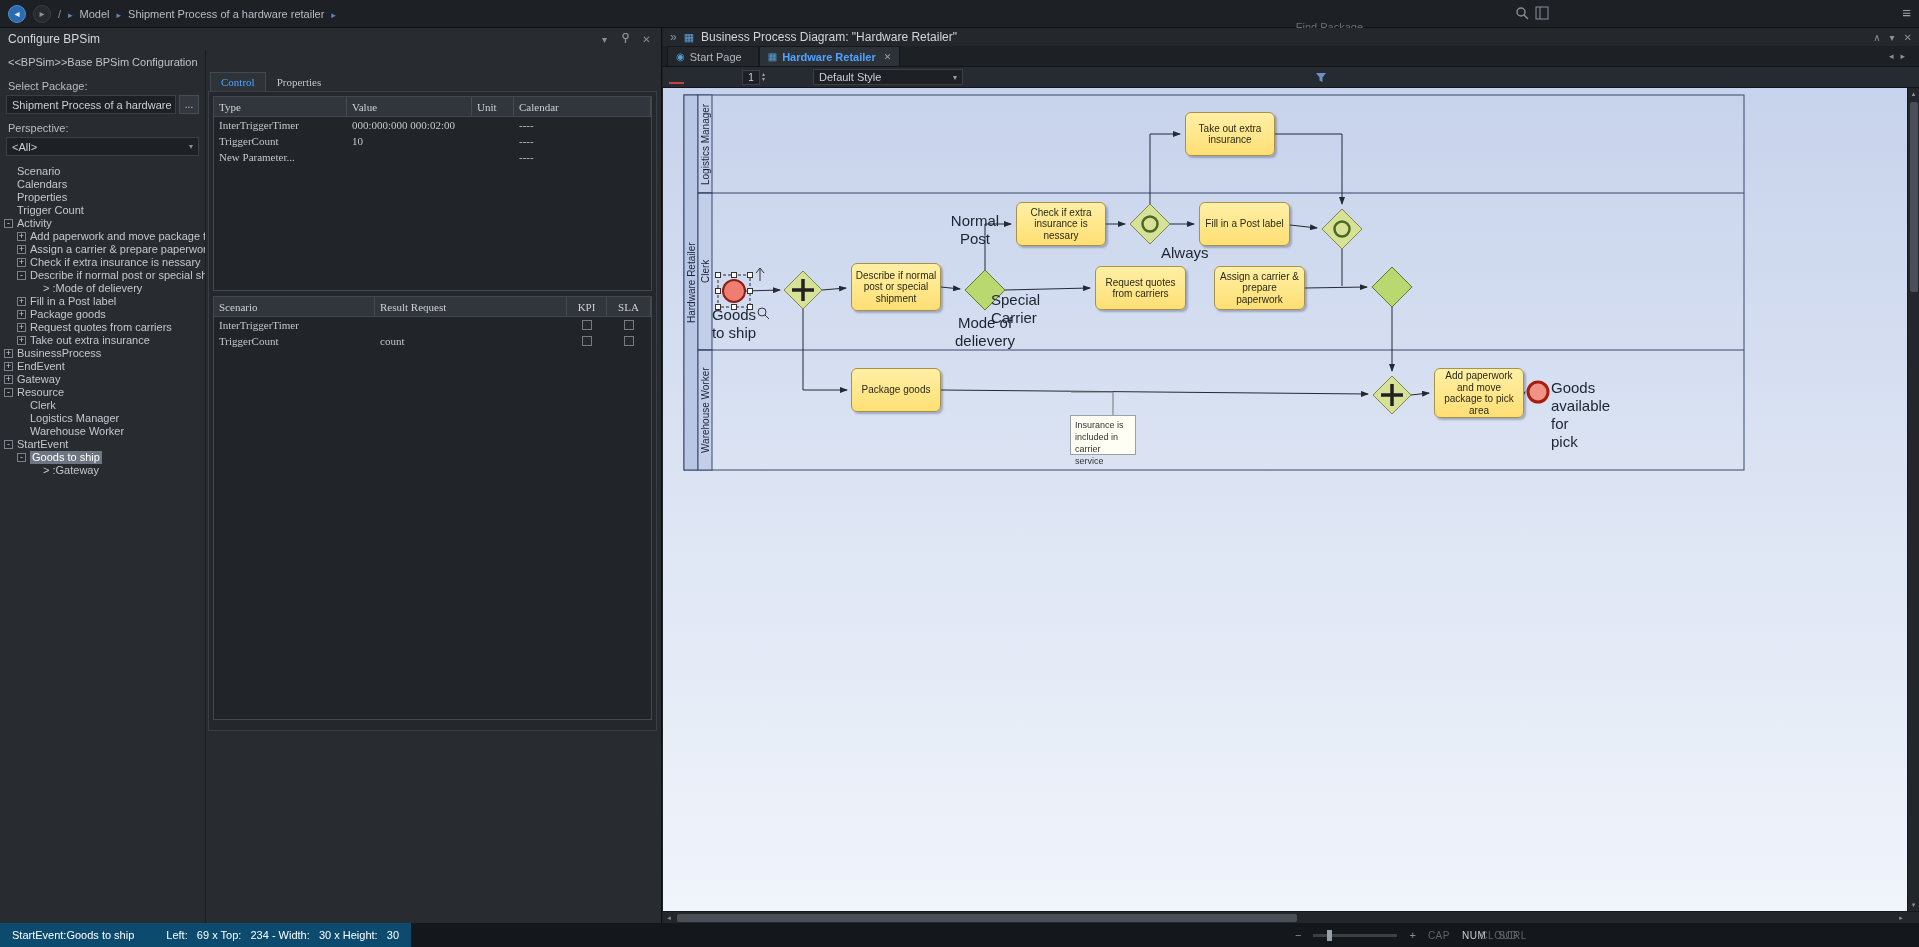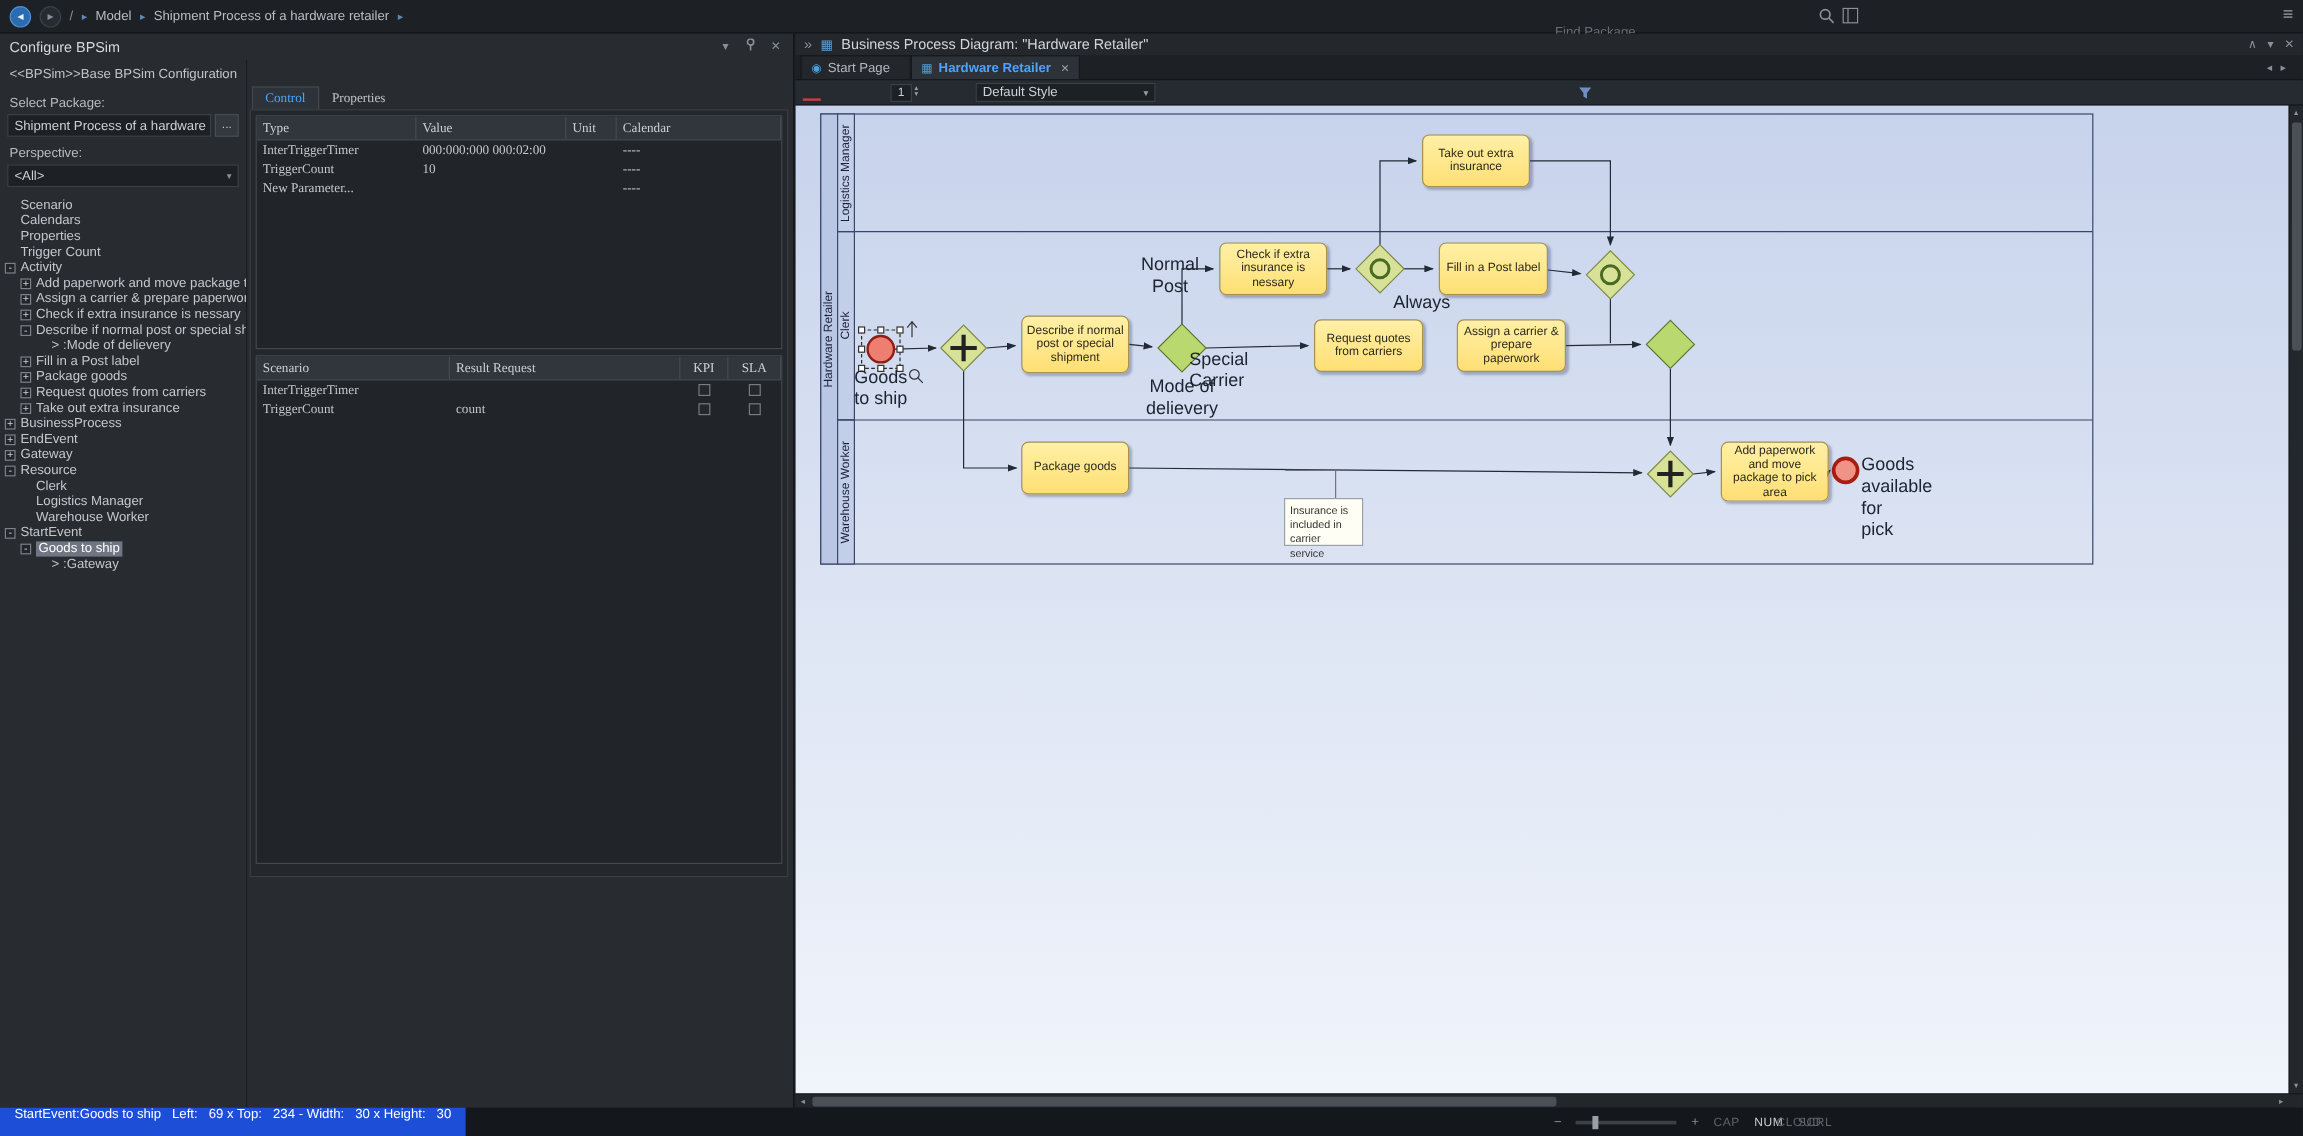--- a/index.html
+++ b/index.html
@@ -103,21 +103,21 @@
   .hscroll .corner{width:12px;height:12px;flex:none;}
 
   
   .vlabel{position:absolute;writing-mode:vertical-rl;transform:rotate(180deg);display:flex;align-items:center;justify-content:center;font-size:10px;color:#18223a;overflow:hidden;}
   .task{position:absolute;background:linear-gradient(180deg,#fff0a6,#ffdf74);border:1px solid #a8914a;border-radius:6px;display:flex;align-items:center;justify-content:center;text-align:center;font-size:10px;color:#2a2a18;padding:2px 3px;line-height:1.15;box-shadow:2px 2px 2px rgba(60,70,100,0.35);}
   .dlabel{position:absolute;font-size:15px;color:#1c2430;line-height:1.2;}
   .bpmn-note{position:absolute;background:#fffef4;border:1px solid #9aa0a8;font-size:9px;padding:3px 4px;color:#333;line-height:1.35;}
 
   
   .statusbar{position:absolute;left:0;top:923px;width:1919px;height:24px;background:#14171b;display:flex;align-items:center;}
-  .sb-left{background:#1d4ed8;color:#fff;height:100%;display:flex;align-items:flex-start;padding:0 12px;gap:9px;flex:none;}
+  .sb-left{background:#0c4a6e;color:#fff;height:100%;display:flex;align-items:center;padding:0 12px;gap:32px;flex:none;}
   .sb-left span{white-space:pre;}
   .sb-controls{position:absolute;left:1295px;top:0;height:100%;display:flex;align-items:center;gap:12px;}
   .zoom-track{width:84px;height:3px;background:#3c4147;position:relative;}
   .zoom-thumb{position:absolute;left:14px;top:-4px;width:5px;height:11px;background:#9aa0a7;}
   .zoom-sign{color:#8a9099;font-size:11px;}
   .sb-ind{font-size:10px;letter-spacing:.5px;color:#c9cdd2;}
   .sb-ind.dim{color:#5e646b;}
   .sb-ind.cloud{position:absolute;right:9px;top:7px;}
 </style>
 </head>

